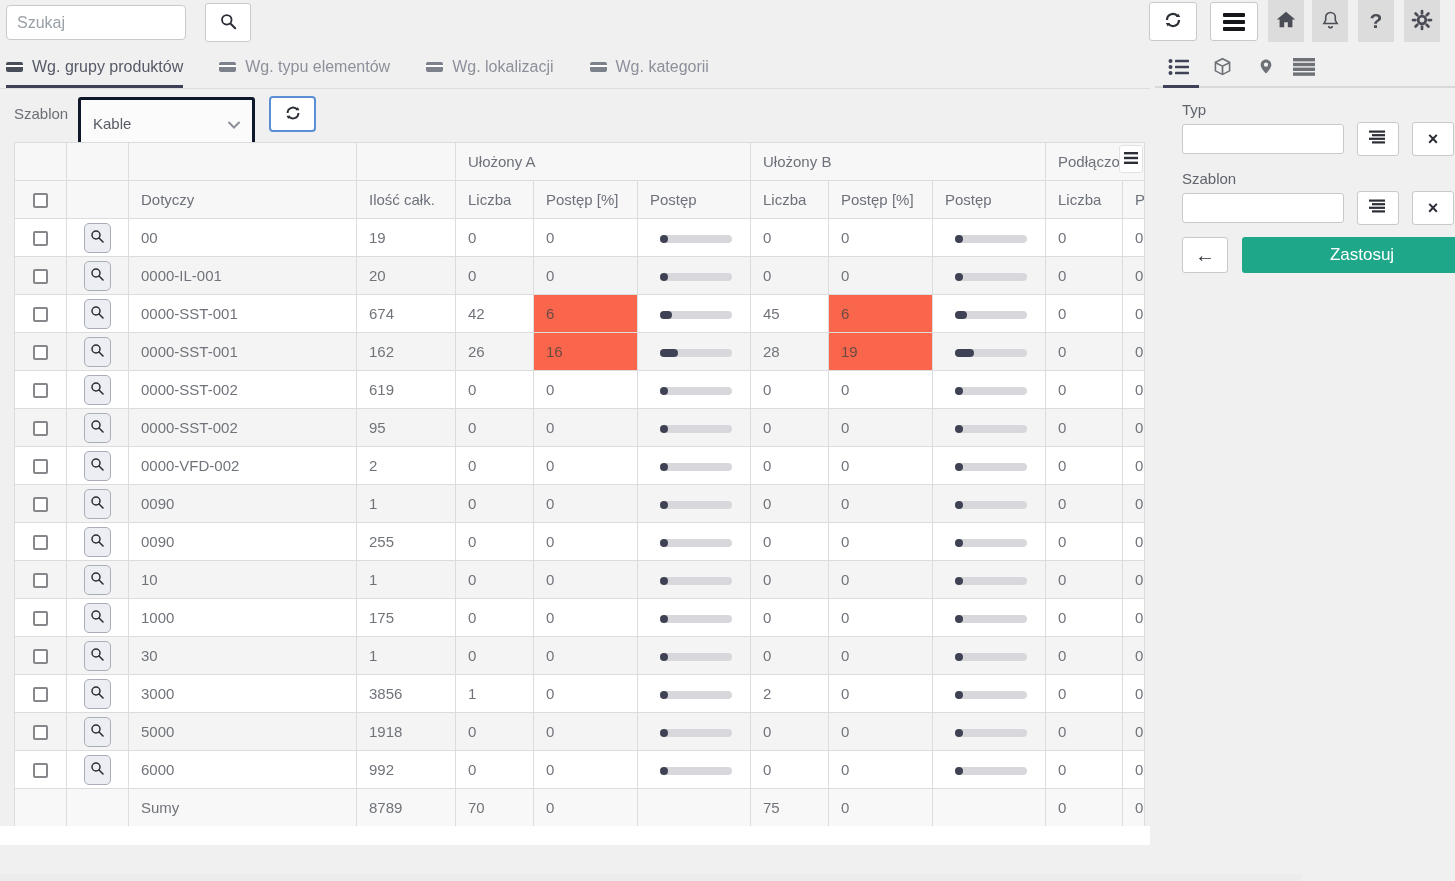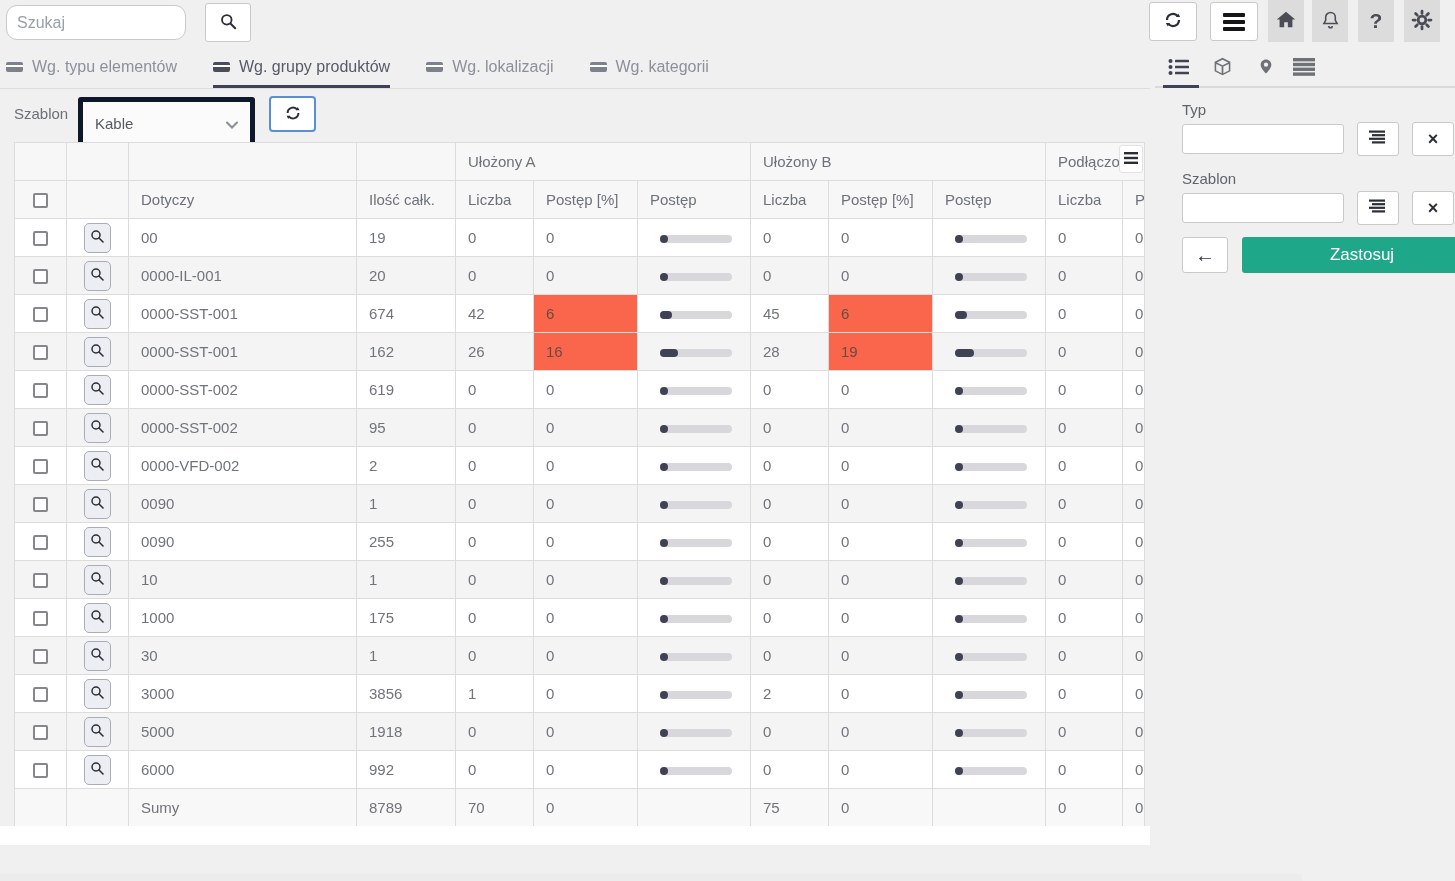--- a/index.html
+++ b/index.html
@@ -1,21 +1,21 @@
 <!DOCTYPE html>
 <html><head>
 <meta charset="utf-8">
 <style>
   * { box-sizing: border-box; margin: 0; padding: 0; }
   body { font-family: "Liberation Sans", "DejaVu Sans", sans-serif; background: #f0f0f0; }
   .app { position: relative; width: 1455px; height: 881px; overflow: hidden; background: #f0f0f0; color: #6b6f76; }
 
   
   .search-input { position: absolute; left: 6px; top: 5px; width: 180px; height: 35px;
-    border: 1px solid #c9c9c9; border-radius: 11px; padding: 0 10px; font-size: 16px;
+    border: 1px solid #c9c9c9; border-radius: 4px; padding: 0 10px; font-size: 16px;
     color: #555; font-family: inherit; background: #fff; }
   .search-input::placeholder { color: #9aa0a8; }
   .btn { display: flex; align-items: center; justify-content: center; cursor: pointer;
     background: #fff; border: 1px solid #c9c9c9; border-radius: 3px; font-family: inherit; }
   .search-btn { position: absolute; left: 205px; top: 3px; width: 46px; height: 39px; }
   .tb-white { position: absolute; top: 2px; height: 39px; }
   .tb-gray  { position: absolute; top: 0; height: 42px; width: 36px; background: #dcdcdc; border: none; border-radius: 0; }
   .tb-refresh { left: 1149px; width: 48px; }
   .tb-menu    { left: 1210px; width: 48px; }
   .tb-home { left: 1268px; } .tb-bell { left: 1312px; } .tb-help { left: 1358px; } .tb-gear { left: 1404px; }
@@ -30,21 +30,21 @@
     font-size: 16px; color: #8d909a; cursor: pointer; border-bottom: 3px solid transparent; }
   .tab.active { color: #555a66; border-bottom-color: #3e4157; }
   .tabico { width: 17px; height: 10px; border-radius: 2px; flex: 0 0 auto;
     background: linear-gradient(to bottom, #7d818c 0 3px, #ffffff 3px 5px, #7d818c 5px 10px); }
   .tab.active .tabico { background: linear-gradient(to bottom, #4a4e5a 0 3px, #ffffff 3px 5px, #4a4e5a 5px 10px); }
 
   
   .filterrow { position: absolute; left: 0; top: 89px; width: 1150px; height: 53px; }
   .filter-label { position: absolute; left: 14px; top: 16px; font-size: 15px; color: #6b6f76; }
   .select { position: absolute; left: 78px; top: 8px; width: 177px; height: 52px; background: #fbfbfb;
-    border: 5px solid #0f172a; border-radius: 3px; display: flex; align-items: center;
+    border: 3px solid #0f172a; border-radius: 3px; display: flex; align-items: center;
     padding: 0 12px; font-size: 15px; color: #565b63; cursor: pointer; }
   .select .chev { margin-left: auto; }
   .filter-refresh { position: absolute; left: 269px; top: 7px; width: 47px; height: 36px;
     border: 2px solid #5b8fd4; border-radius: 4px; }
 
   
   .tablewrap { position: absolute; left: 14px; top: 142px; width: 1130px; background: #fff; }
   table { border-collapse: collapse; width: 1130px; table-layout: fixed; font-size: 15px; color: #70747a; }
   th, td { border: 1px solid #dcdcdc; height: 38px; padding: 0 12px; text-align: left;
     font-weight: normal; white-space: nowrap; overflow: hidden; }
@@ -162,27 +162,27 @@
           <line x1="5" y1="5" x2="6.9" y2="6.9"></line>
             <line x1="17.1" y1="17.1" x2="19" y2="19"></line>
           <line x1="5" y1="19" x2="6.9" y2="17.1"></line>
             <line x1="17.1" y1="6.9" x2="19" y2="5"></line>
         </g>
       </svg>
     </span>
   </button>
 
   <div class="tabbar">
+    <span class="tab active">
+      <span class="tabico"></span>
+      <span>Wg. grupy produktów</span>
+    </span>
     <span class="tab">
       <span class="tabico"></span>
       <span>Wg. typu elementów</span>
-    </span>
-    <span class="tab active">
-      <span class="tabico"></span>
-      <span>Wg. grupy produktów</span>
     </span>
     <span class="tab">
       <span class="tabico"></span>
       <span>Wg. lokalizacji</span>
     </span>
     <span class="tab">
       <span class="tabico"></span>
       <span>Wg. kategorii</span>
     </span>
   </div>

